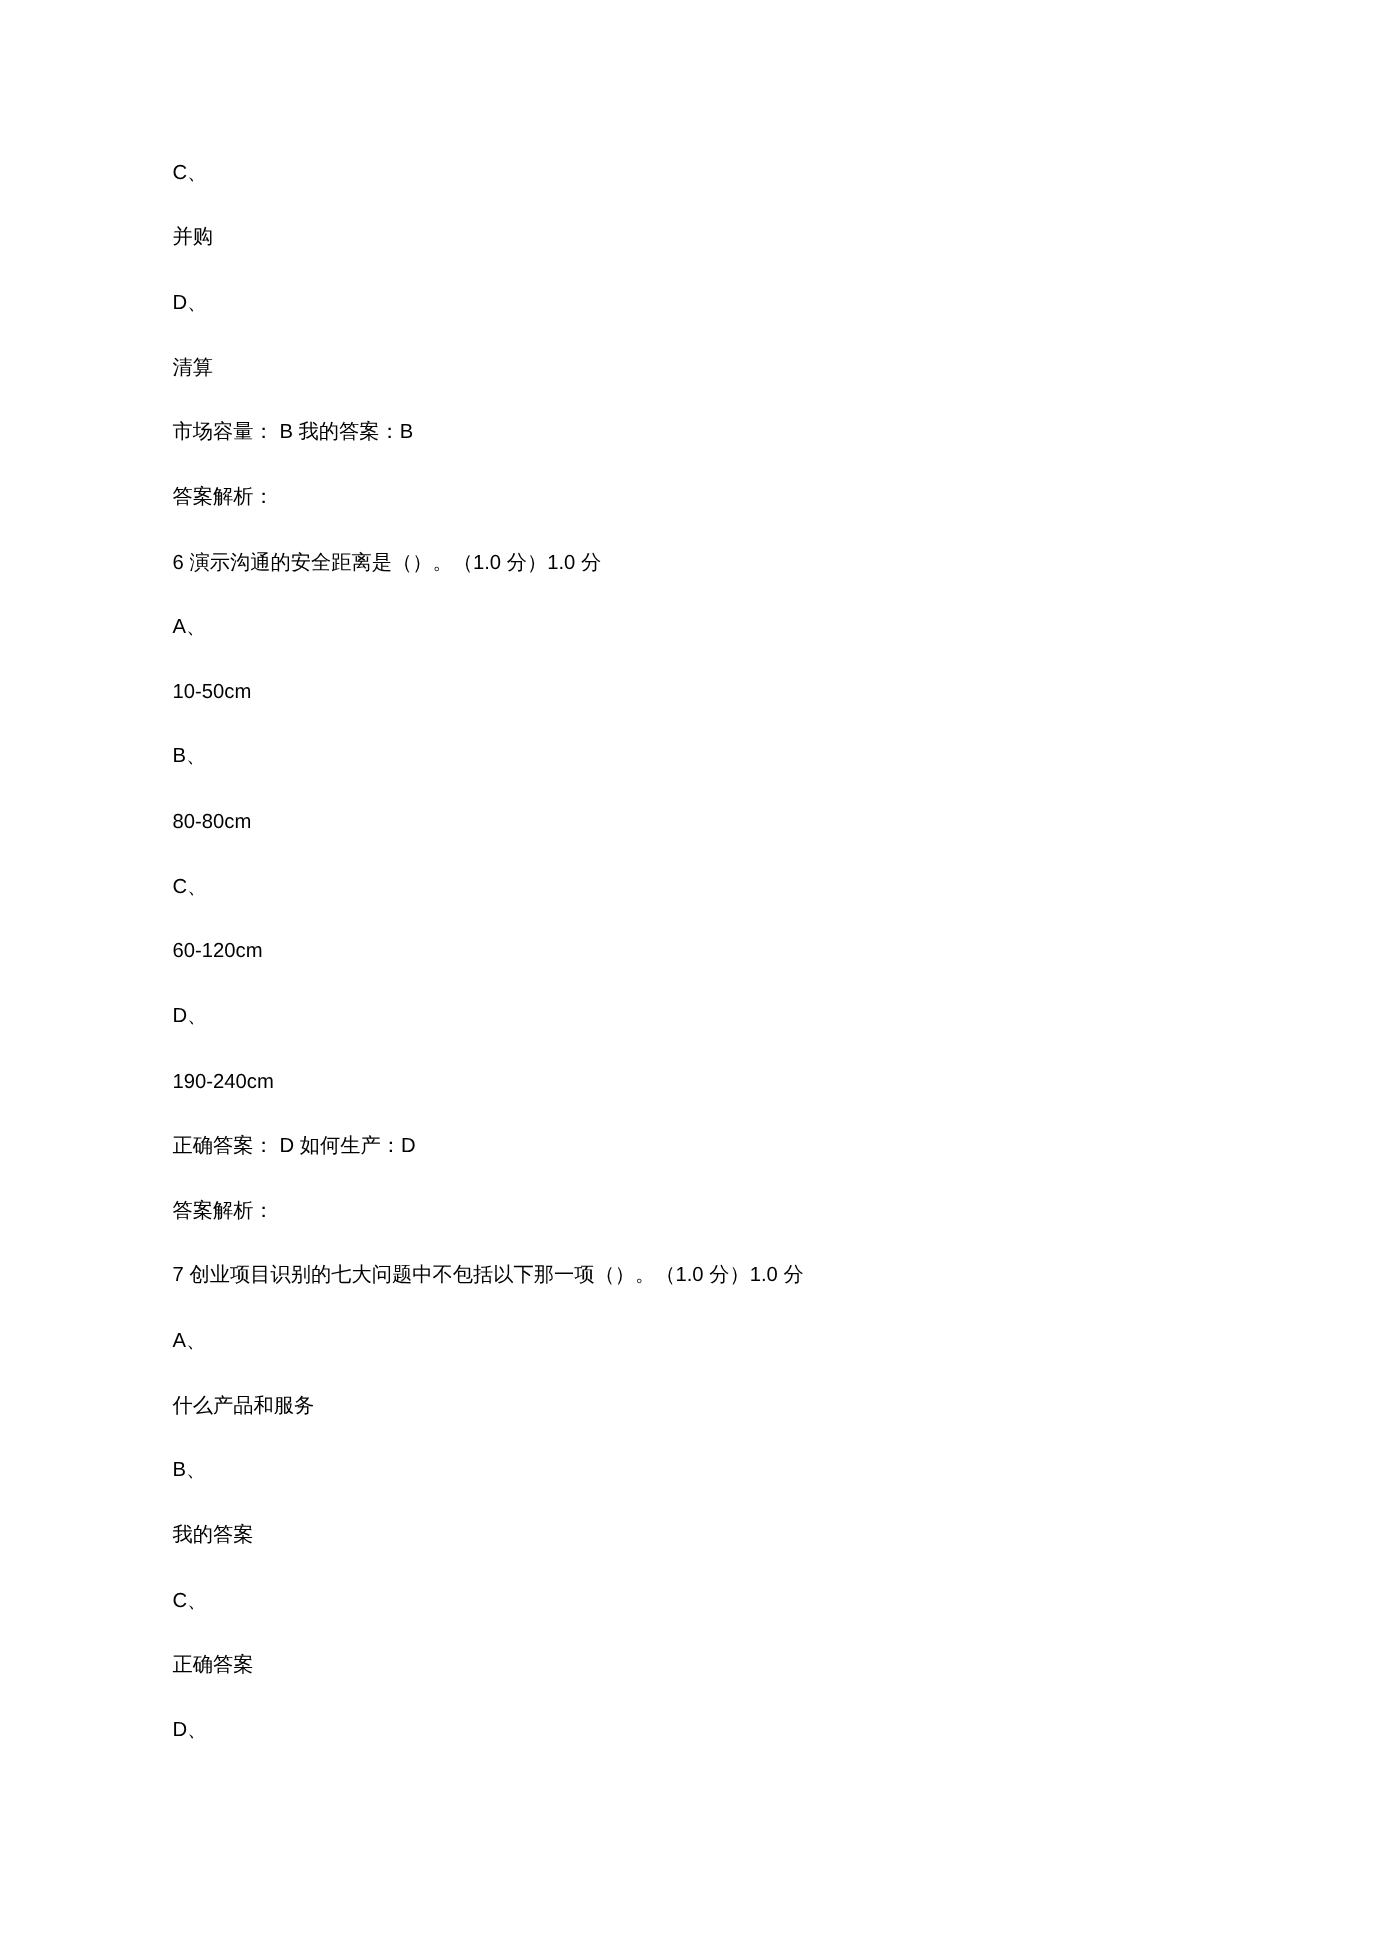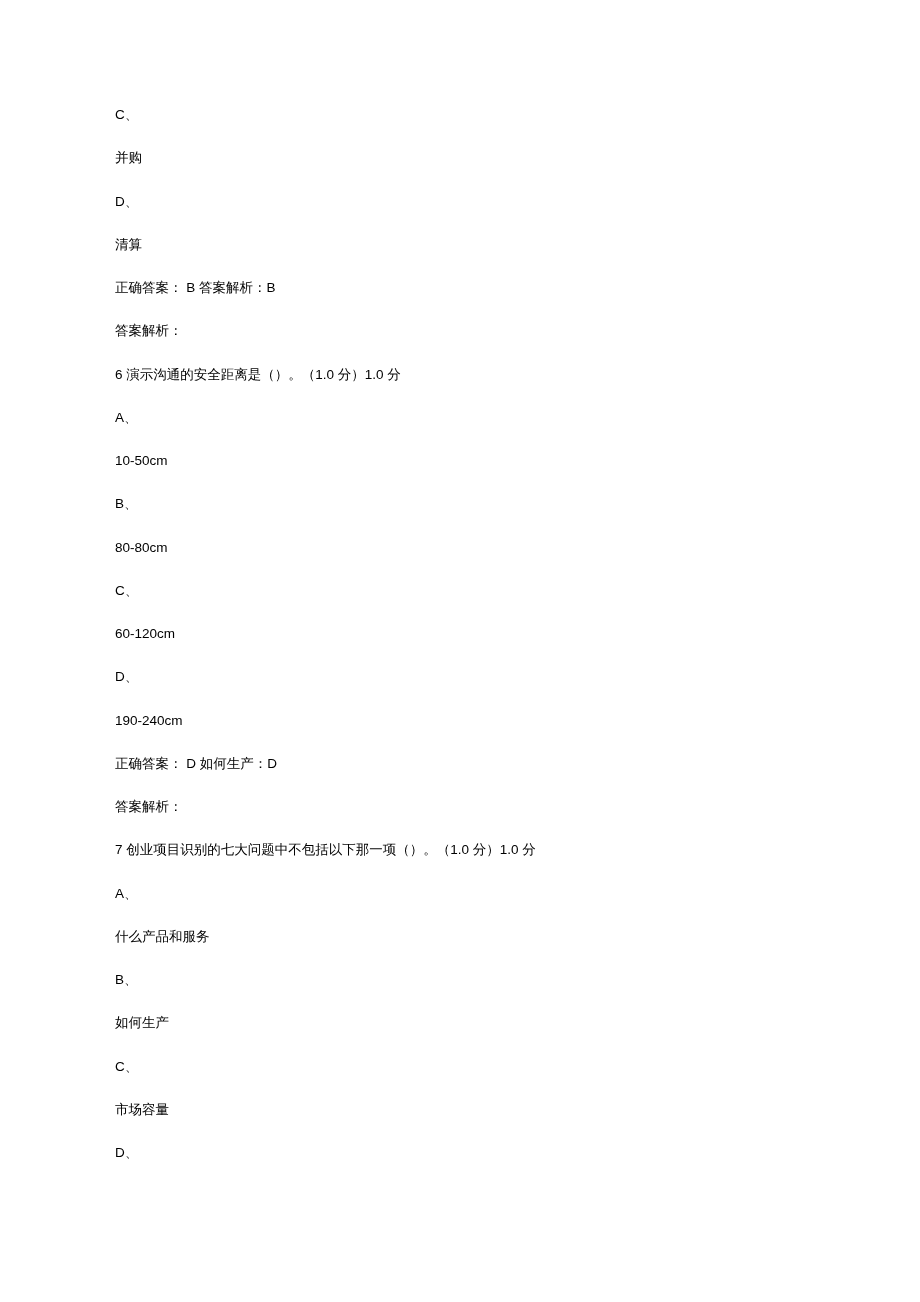--- a/index.html
+++ b/index.html
@@ -21,33 +21,33 @@
       color: #000000;
     }
   </style>
 </head>
 <body>
 
 <div class="line">C、</div>
 <div class="line">并购</div>
 <div class="line">D、</div>
 <div class="line">清算</div>
-<div class="line">正确答案： B  答案解析：B</div>
+<div class="line">市场容量： B  我的答案：B</div>
 <div class="line">答案解析：</div>
 <div class="line">6 演示沟通的安全距离是（）。（1.0 分）1.0  分</div>
 <div class="line">A、</div>
 <div class="line">10-50cm</div>
 <div class="line">B、</div>
 <div class="line">80-80cm</div>
 <div class="line">C、</div>
 <div class="line">60-120cm</div>
 <div class="line">D、</div>
 <div class="line">190-240cm</div>
 <div class="line">正确答案： D  如何生产：D</div>
 <div class="line">答案解析：</div>
 <div class="line">7 创业项目识别的七大问题中不包括以下那一项（）。（1.0 分）1.0  分</div>
 <div class="line">A、</div>
 <div class="line">什么产品和服务</div>
 <div class="line">B、</div>
-<div class="line">如何生产</div>
+<div class="line">我的答案</div>
 <div class="line">C、</div>
-<div class="line">市场容量</div>
+<div class="line">正确答案</div>
 <div class="line">D、</div>
 
 </body></html>

